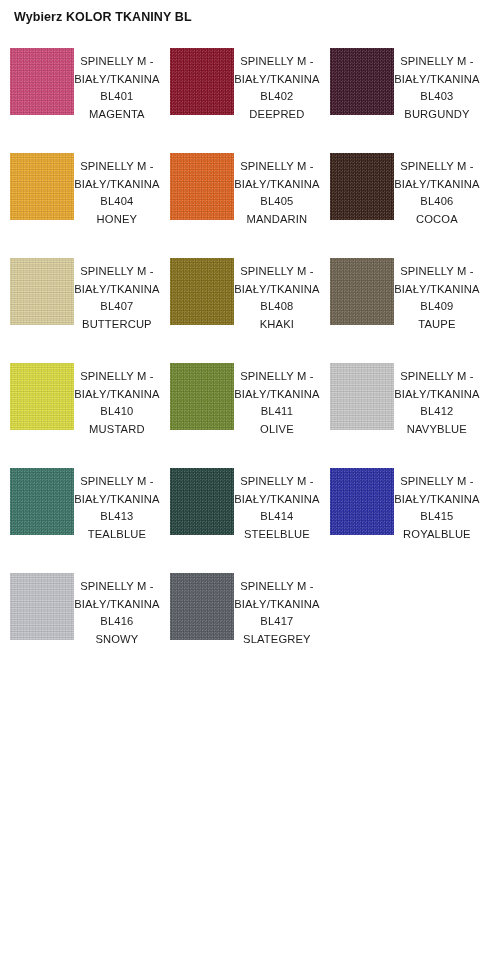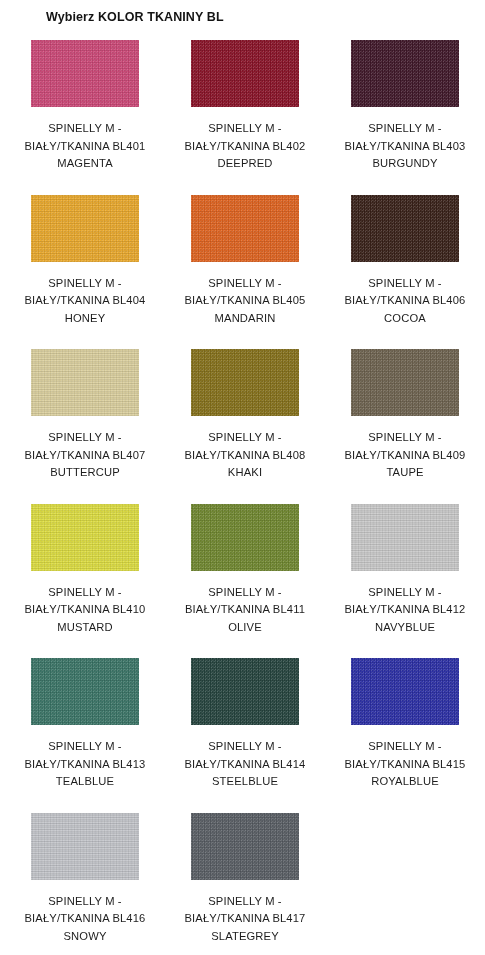--- a/index.html
+++ b/index.html
@@ -18,37 +18,36 @@
 
   .page-title {
     position: absolute;
     left: 14px;
     top: 10px;
     font-size: 12.5px;
     font-weight: bold;
     letter-spacing: 0.1px;
     color: #141414;
     white-space: nowrap;
-    margin-left: 32px;
   }
 
   .swatch-grid {
     position: absolute;
     left: 0;
     top: 40px;
     width: 485px;
     display: flex;
     flex-wrap: wrap;
   }
 
   .swatch-card {
     width: 150px;
     margin: 0 0 22px 10px;
     display: flex;
-    flex-direction: column;
+    flex-direction: row;
     align-items: center;
     cursor: pointer;
   }
 
   .swatch-chip {
     width: 108px;
     height: 67px;
     position: relative;
     overflow: hidden;
     background-color: #cccccc;

